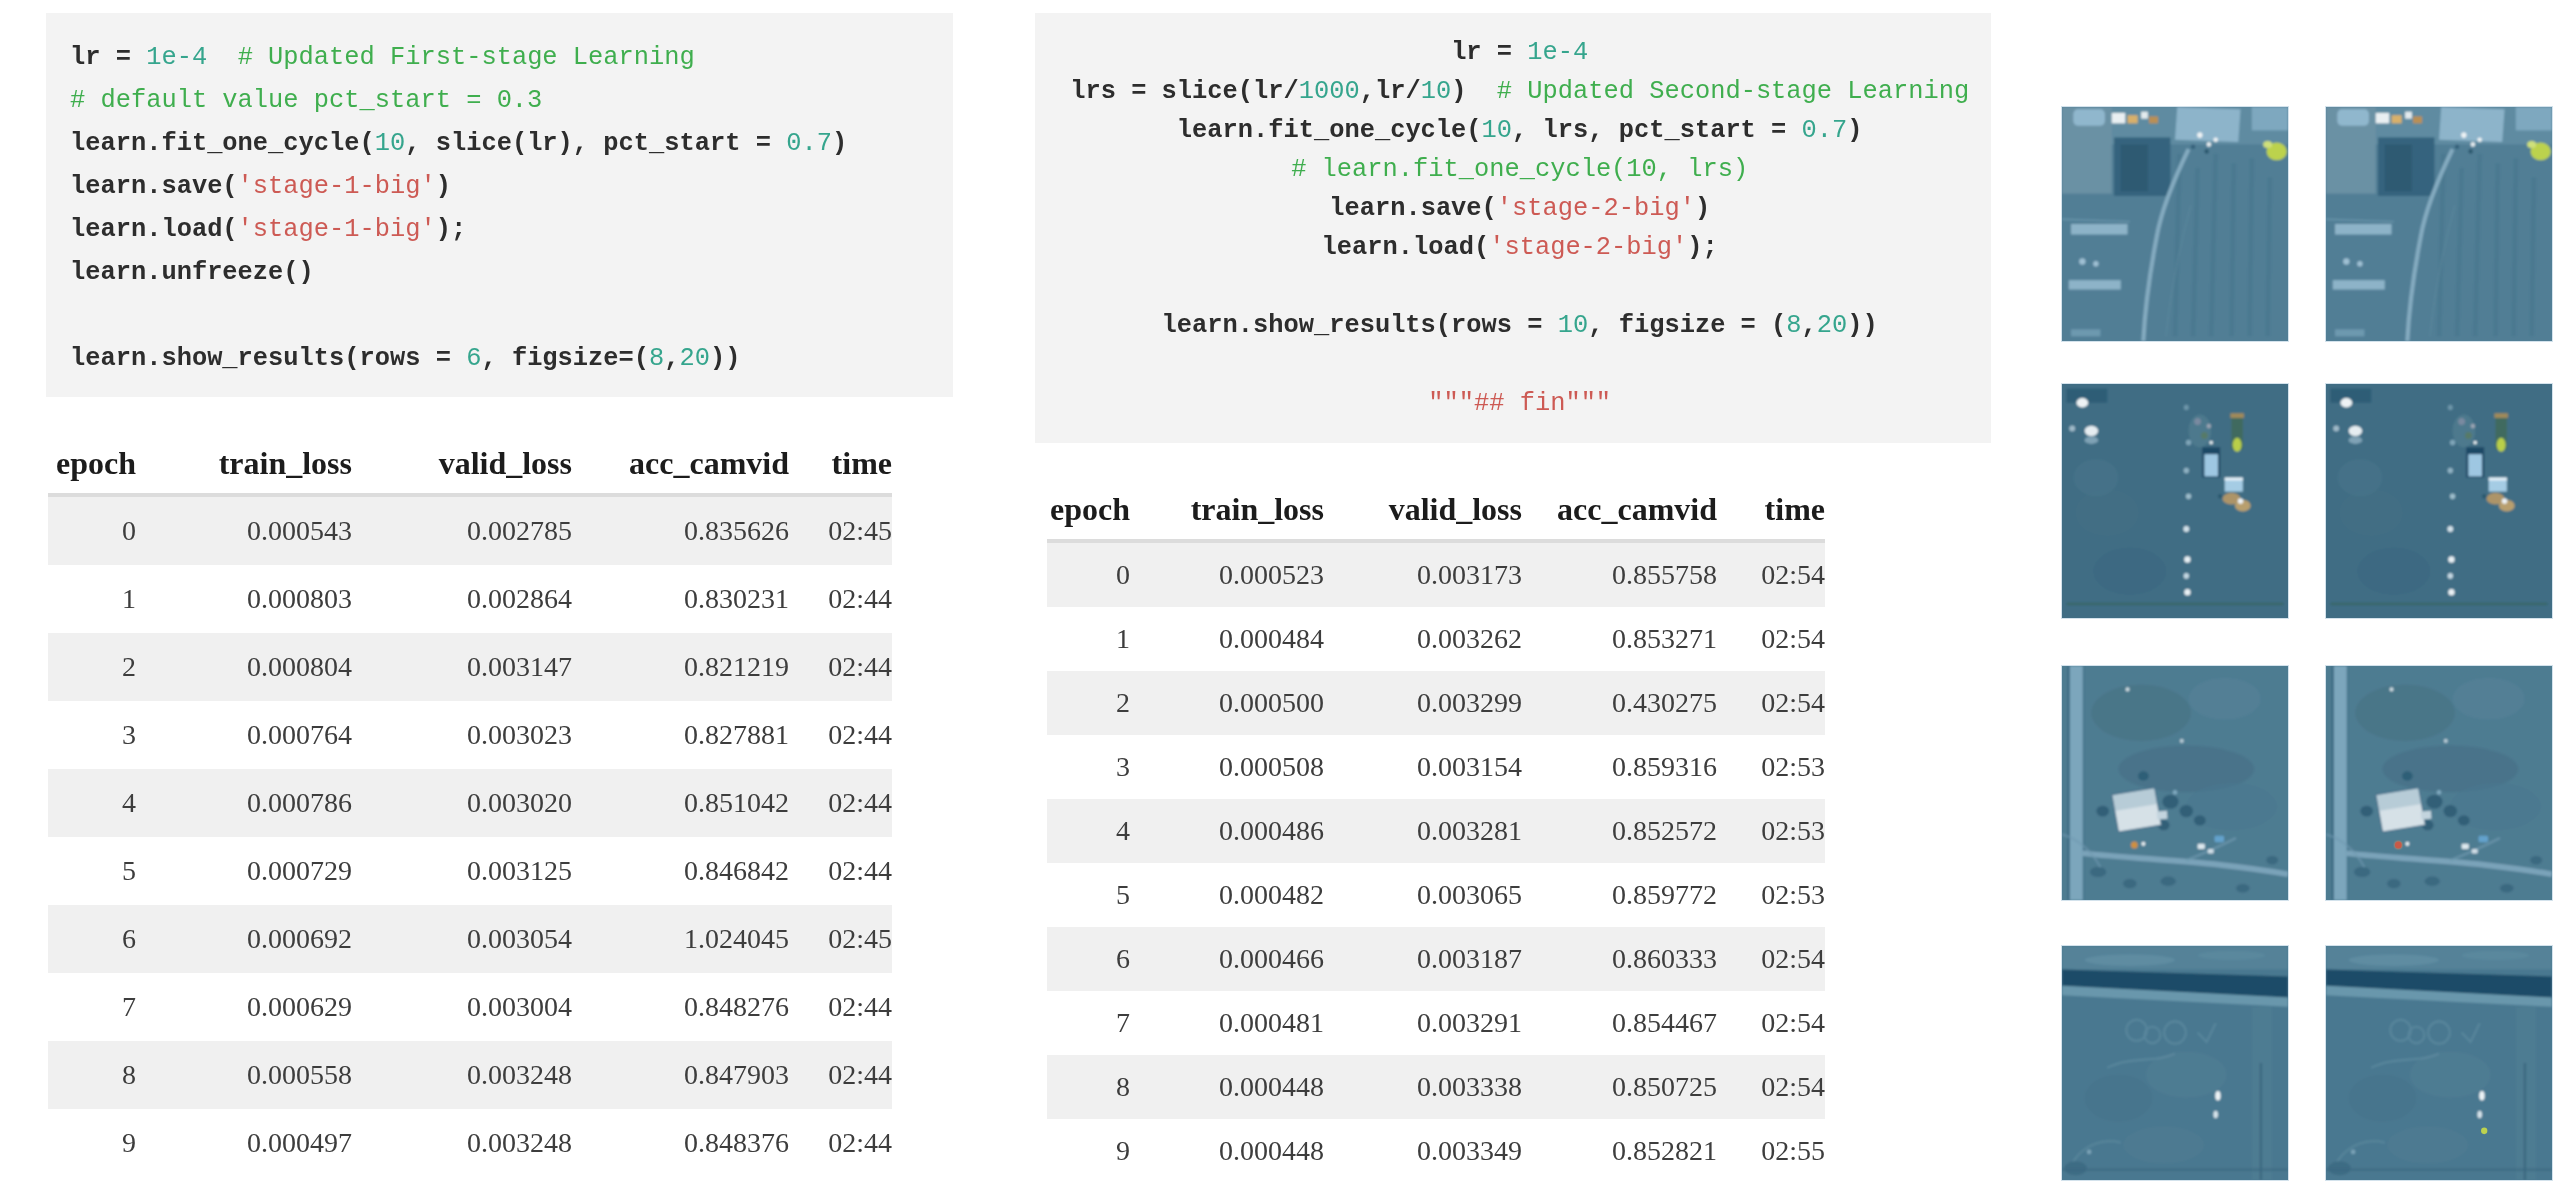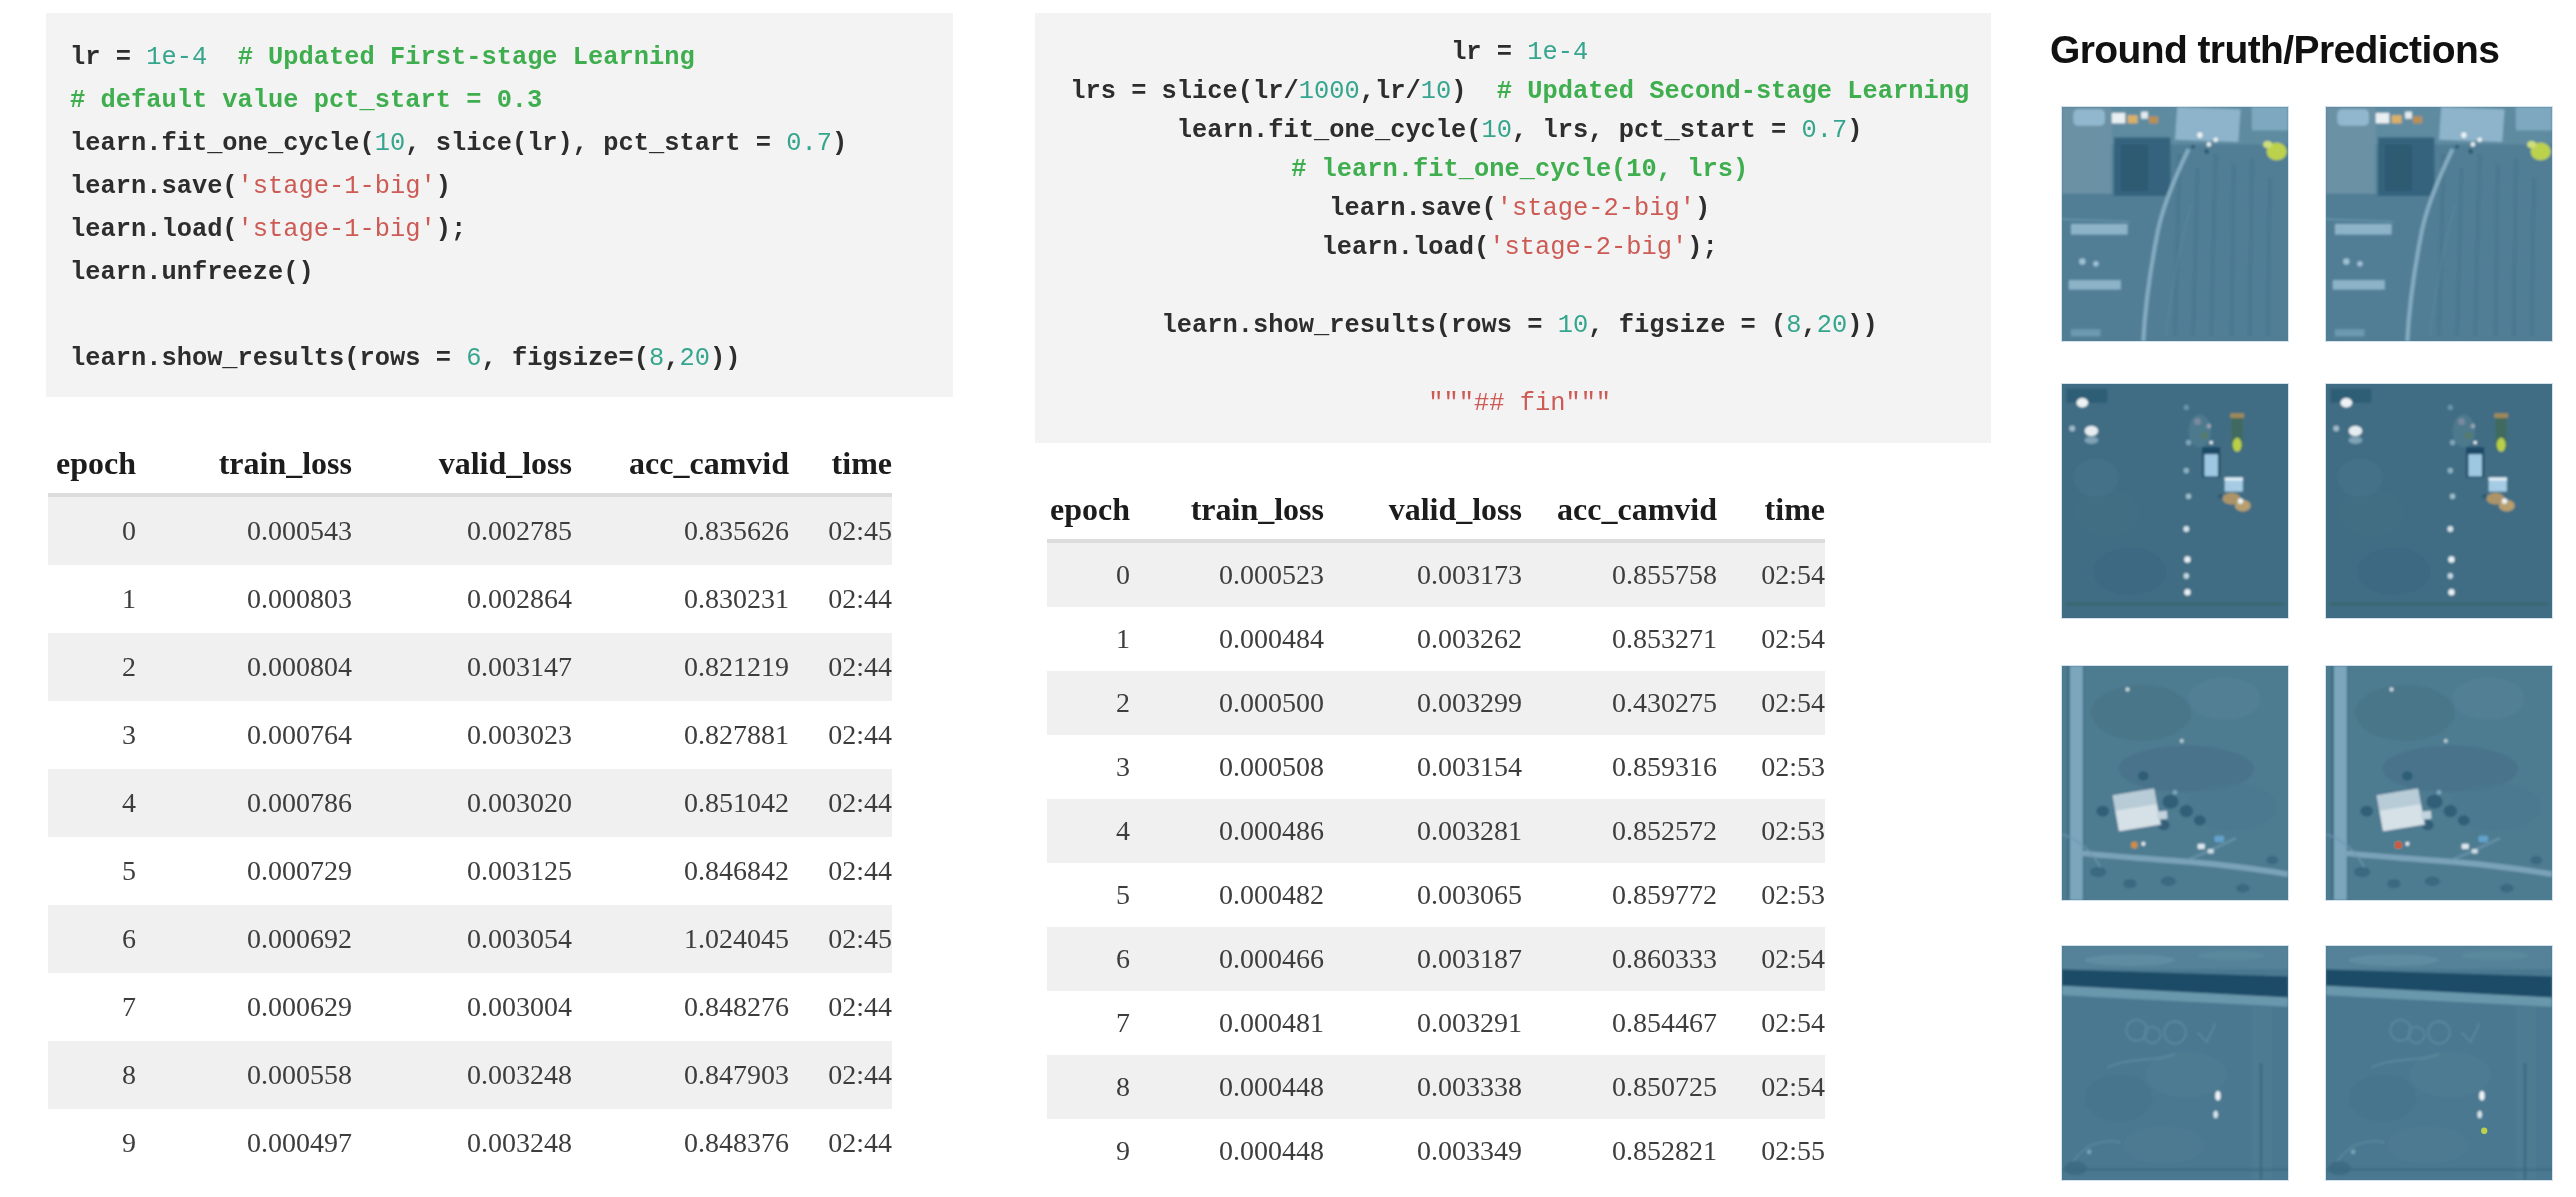--- a/index.html
+++ b/index.html
@@ -7,21 +7,21 @@
         font-family:"Liberation Sans",sans-serif;}
 
   
   .code-block{position:absolute;background:var(--code_background);box-sizing:border-box;
               font-family:"Liberation Mono",monospace;font-size:25.4px;white-space:pre;color:var(--code_plain);}
   .block-left{left:46px;top:13.3px;width:907px;height:384px;padding:23px 12px 0 24px;}
   .block-mid{left:1035px;top:13.3px;width:956px;height:430px;padding:19.3px 12px 0 25.4px;text-align:center;}
   .block-left .code-line{line-height:43px;}
   .block-mid  .code-line{line-height:39px;}
   .tok-plain{color:var(--code_plain);font-weight:bold;}
-  .tok-comment{color:var(--code_comment);font-weight:bold;}
+  .tok-comment{color:var(--code_comment);}
   .tok-number{color:var(--code_number);}
   .tok-string{color:var(--code_string);}
 
   
   .results{position:absolute;border-collapse:collapse;table-layout:fixed;
            font-family:"Liberation Serif",serif;}
   .tbl-left{left:48px;top:445px;width:844px;}
   .tbl-mid{left:1047px;top:491px;width:777px;}
   .results th{font-weight:bold;color:var(--table_header_text);font-size:32px;text-align:right;
               padding:0 0 11px 0;border-bottom:4.8px solid #dcdcdc;}
@@ -221,21 +221,20 @@
         <tr>
           <td>9</td>
           <td>0.000448</td>
           <td>0.003349</td>
           <td>0.852821</td>
           <td>02:55</td>
         </tr>
       </tbody>
     </table>
 
-  <h1 class="gallery-title">Ground truth/Predictions</h1>
 
   <svg class="defs-holder" aria-hidden="true">
     <defs>
       <filter id="soft">
           <feGaussianBlur stdDeviation="0.5"></feGaussianBlur>
         </filter>
 
       <g id="scene1" filter="url(#soft)">
         <rect x="-3" y="-3" width="106" height="106" fill="#517e95"></rect>
         <rect x="0" y="0" width="100" height="16" fill="#5f8ba1"></rect>

